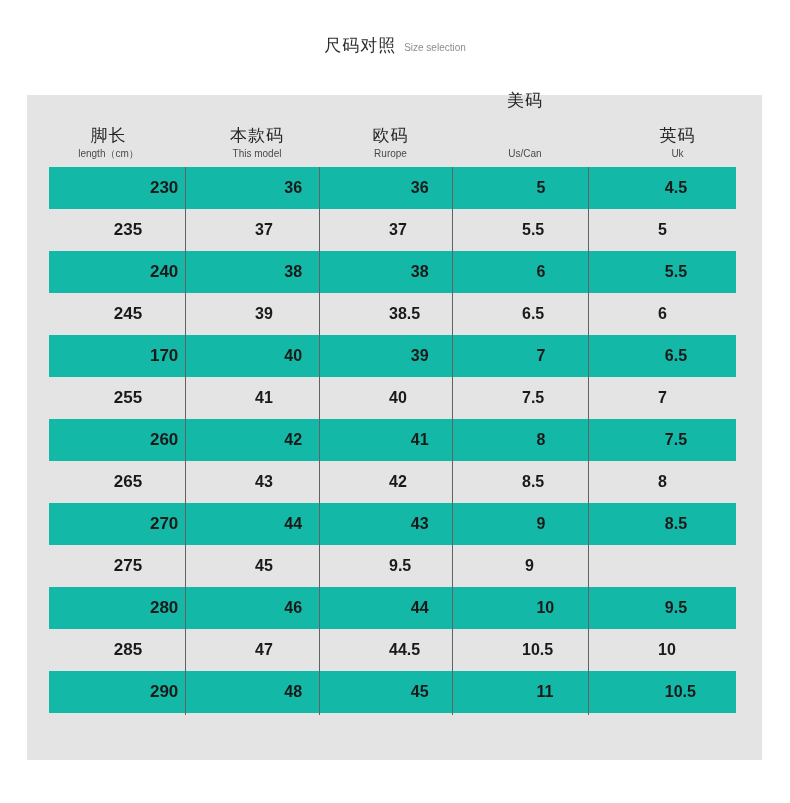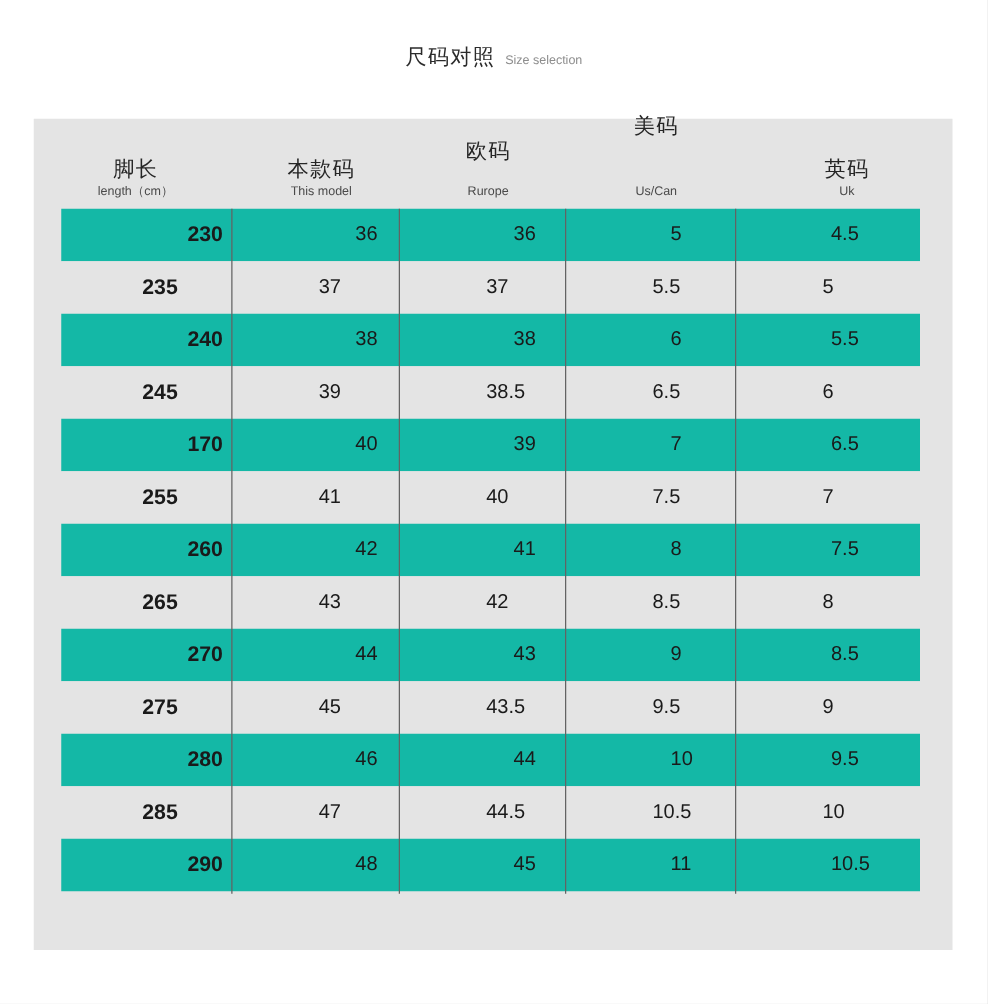--- a/index.html
+++ b/index.html
@@ -102,21 +102,21 @@
   .cell.c0 {
     justify-content: center;
     font-size: 17px;
     font-weight: bold;
     color: #1a1a1a;
   }
   .cell.c1, .cell.c2, .cell.c3, .cell.c4 {
     justify-content: flex-start;
     padding-left: 48px;
     font-size: 16px;
-    font-weight: 400;
+    font-weight: 700;
     color: #1a1a1a;
   }
 
   
   .divider {
     position: absolute;
     top: 72px;
     width: 1px;
     height: 548px;
     background: #636363;
@@ -125,21 +125,21 @@
 
   
   .w0 { width: 158px; }
   .w1 { width: 134px; }
   .w2 { width: 133px; }
   .w3 { width: 136px; }
   .w4 { width: 126px; }
 
   .hw0 { width: 163px; }
   .hw1 { width: 134px; }
-  .hw2 { width: 133px; gap: 15px; }
+  .hw2 { width: 133px; }
   .hw3 { width: 136px; gap: 35px; }
   .hw4 { width: 169px; }
 </style>
 </head>
 <body>
 
 <div class="title-bar">
   <span class="title-cn">尺码对照</span><span class="title-en">Size selection</span>
 </div>
 
@@ -233,21 +233,20 @@
       <div class="row odd">
         <div class="cell c0 w0">270</div>
         <div class="cell c1 w1">44</div>
         <div class="cell c2 w2">43</div>
         <div class="cell c3 w3">9</div>
         <div class="cell c4 w4">8.5</div>
       </div>
       <div class="row even">
         <div class="cell c0 w0">275</div>
         <div class="cell c1 w1">45</div>
-        <div class="cell c2 w2">43.5</div>
         <div class="cell c3 w3">9.5</div>
         <div class="cell c4 w4">9</div>
       </div>
       <div class="row odd">
         <div class="cell c0 w0">280</div>
         <div class="cell c1 w1">46</div>
         <div class="cell c2 w2">44</div>
         <div class="cell c3 w3">10</div>
         <div class="cell c4 w4">9.5</div>
       </div>

